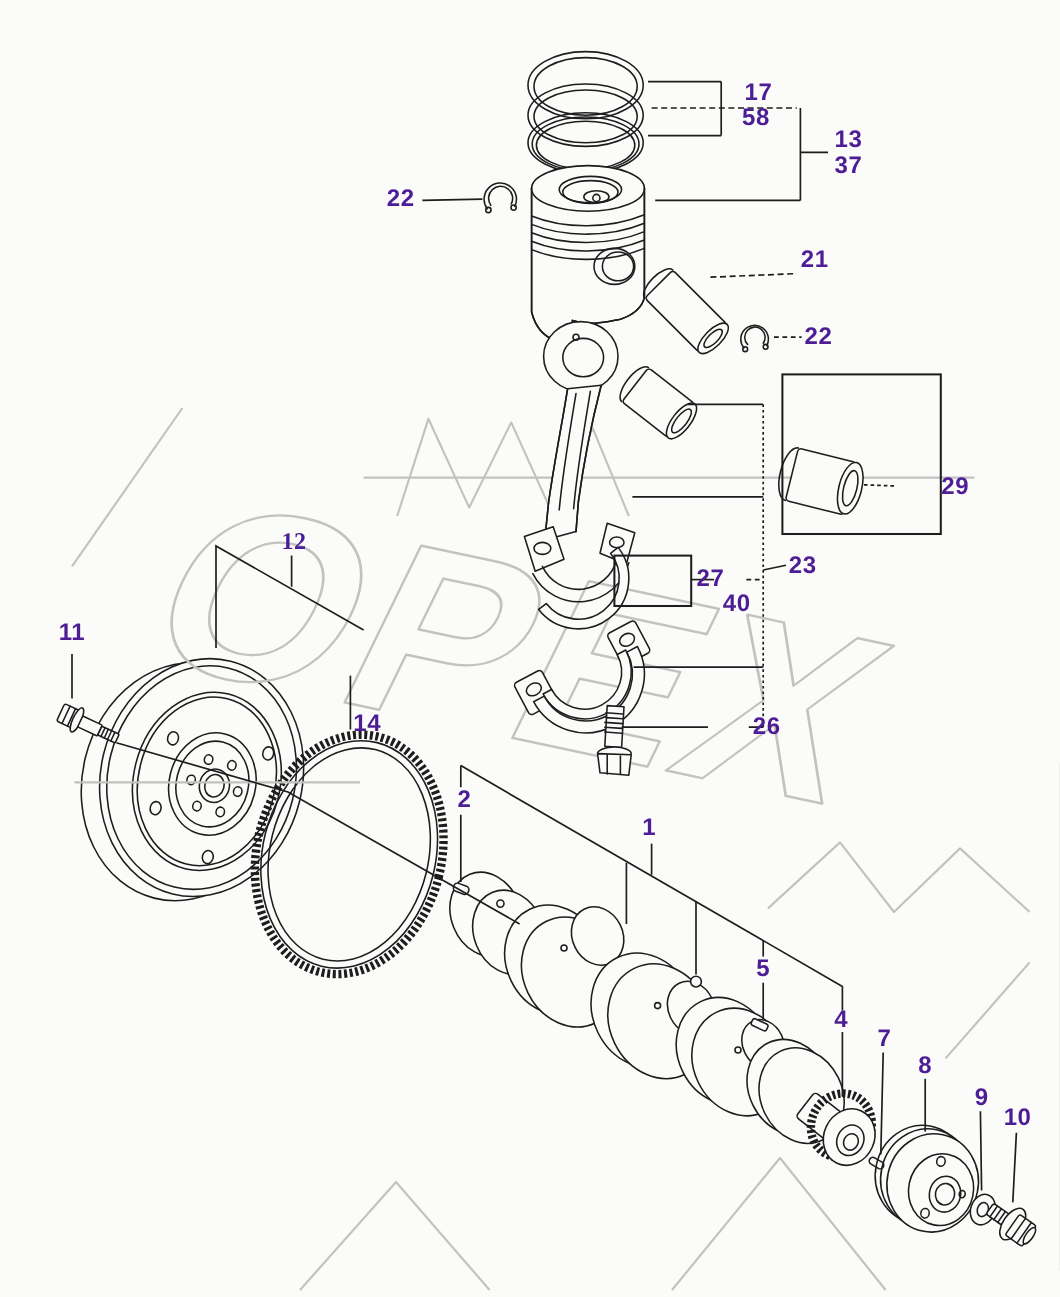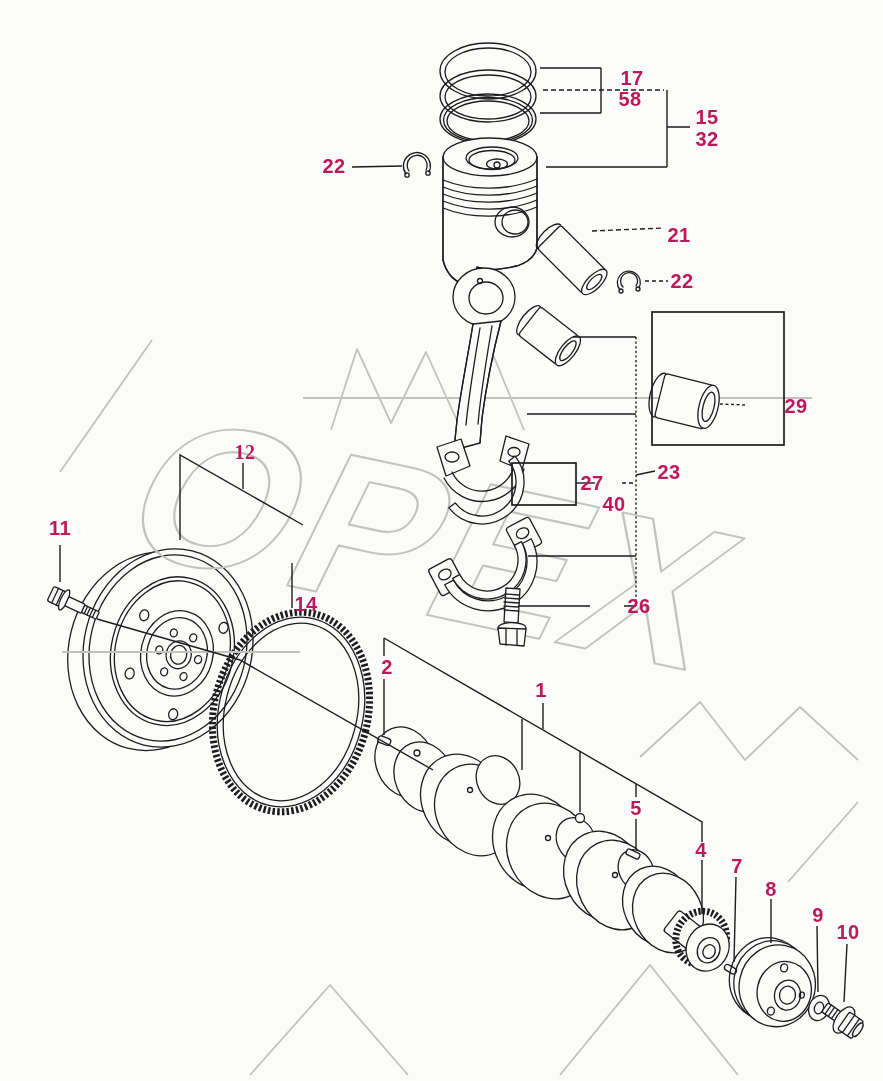--- a/index.html
+++ b/index.html
@@ -1,20 +1,20 @@
 <!DOCTYPE html>
 <html><head>
 <meta charset="utf-8">
 <style>
   html,body{margin:0;padding:0;background:#e8e8e8;}
   .stage{position:relative;width:883px;height:1081px;background:#fbfbf9;overflow:hidden;
          font-family:"Liberation Sans",sans-serif;}
   .stage svg{position:absolute;left:0;top:0;}
   .callout{position:absolute;transform:translate(-50%,-50%);
-           font:bold 20px "Liberation Sans",sans-serif;color:#be185d;letter-spacing:.5px;
+           font:bold 20px "Liberation Sans",sans-serif;color:#4c1d95;letter-spacing:.5px;
            white-space:nowrap;user-select:none;}
   .ln{stroke:#1d1d1d;stroke-width:1.4;fill:none;}
   .pt{stroke:#1d1d1d;stroke-width:1.3;fill:none;stroke-linejoin:round;stroke-linecap:round;}
   .ptf{stroke:#1d1d1d;stroke-width:1.3;fill:#fbfbf9;stroke-linejoin:round;}
   .wm{stroke:#c2c2c0;stroke-width:1.8;fill:none;stroke-linejoin:round;}
 </style>
 </head>
 <body>
 
 <div class="stage" id="stage">
@@ -264,24 +264,24 @@
     <path class="ln" d="M580,751 V812"></path>
     <path class="ln" d="M636,784 V797 M636,819 V849"></path>
     <path class="ln" d="M736,877 L734,962"></path>
     <path class="ln" d="M771,899 V943"></path>
     <path class="ln" d="M817,926 L818,992"></path>
     <path class="ln" d="M847,944 L844,1002"></path>
   </g>
 </svg>
 <div class="callout" style="left: 632px; top: 78px;">17</div>
     <div class="callout" style="left: 630px; top: 99px;">58</div>
-    <div class="callout" style="left: 707px; top: 117px;">15</div>
-    <div class="callout" style="left: 707px; top: 139px;">32</div>
+    <div class="callout" style="left: 707px; top: 117px;">13</div>
+    <div class="callout" style="left: 707px; top: 139px;">37</div>
     <div class="callout" style="left: 334px; top: 166px;">22</div>
-    <div class="callout" style="left: 679px; top: 235px; text-align: right;">21</div>
+    <div class="callout" style="left: 679px; top: 217px; text-align: right;">21</div>
     <div class="callout" style="left: 682px; top: 281px;">22</div>
     <div class="callout" style="left: 796px; top: 406px;">29</div>
     <div class="callout" style="left: 669px; top: 472px;">23</div>
     <div class="callout" style="left: 592px; top: 483px;">27</div>
     <div class="callout" style="left: 614px; top: 504px;">40</div>
     <div class="callout" style="left: 607px; top: 606px; margin-left: 32px;">26</div>
     <div class="callout" style="left: 245px; top: 452px; font-family: Liberation Serif, serif;">12</div>
     <div class="callout" style="left: 60px; top: 528px;">11</div>
     <div class="callout" style="left: 306px; top: 578px; margin-top: 26px;">14</div>
     <div class="callout" style="left: 387px; top: 667px;">2</div>

